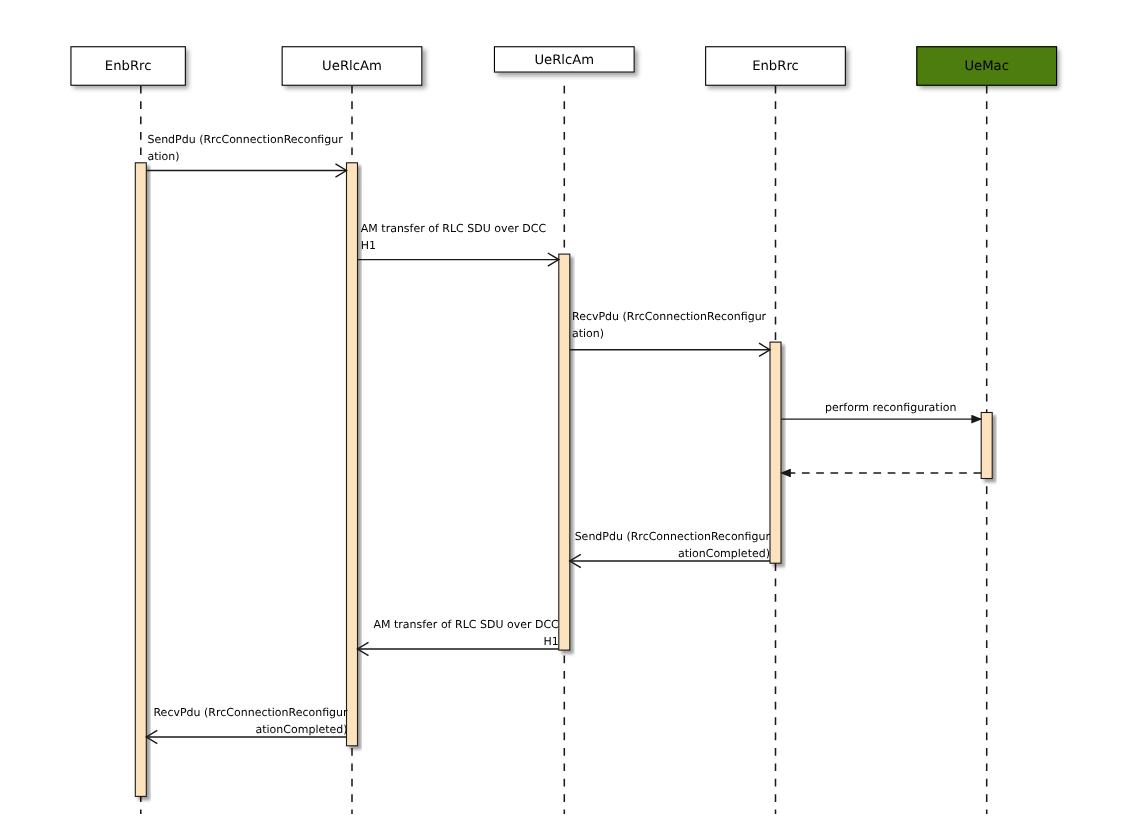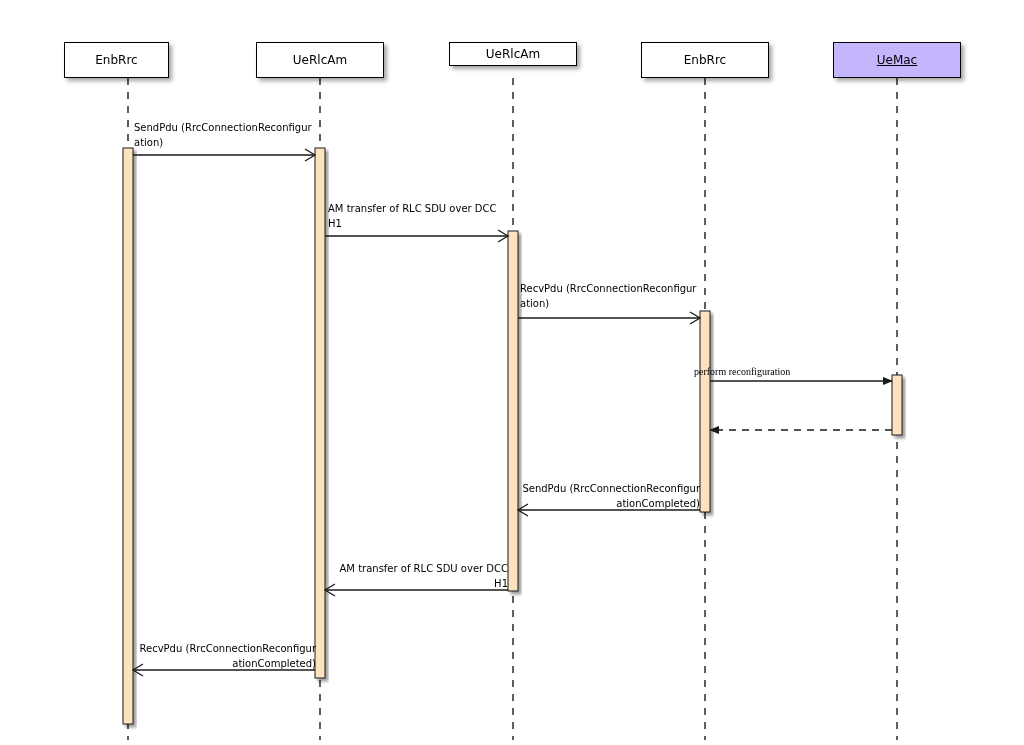--- a/index.html
+++ b/index.html
@@ -105,27 +105,27 @@
       </div>
       <div class="participant-box" style="left: 256px; top: 42px; width: 128px; height: 36px; background: rgb(255, 255, 255); border-color: rgb(0, 0, 0);">
         <span>UeRlcAm</span>
       </div>
       <div class="participant-box" style="left: 449px; top: 42px; width: 128px; height: 24px; background: rgb(255, 255, 255); border-color: rgb(0, 0, 0);">
         <span>UeRlcAm</span>
       </div>
       <div class="participant-box" style="left: 641px; top: 42px; width: 128px; height: 36px; background: rgb(255, 255, 255); border-color: rgb(0, 0, 0);">
         <span>EnbRrc</span>
       </div>
-      <div class="participant-box" style="left: 833px; top: 42px; width: 128px; height: 36px; background: #c4b5fd; border-color: rgb(0, 0, 0); text-decoration: underline;">
+      <div class="participant-box" style="left: 833px; top: 42px; width: 128px; height: 36px; background: #4d7c0f; border-color: rgb(0, 0, 0);">
         <span>UeMac</span>
       </div>
     </div>
   <div id="labels-layer">
       <div class="msg-label align-left" style="left: 134px; top: 120px; width: 186px;"><div>SendPdu (RrcConnectionReconfigur</div><div>ation)</div></div>
       <div class="msg-label align-left" style="left: 328px; top: 201px; width: 180px;"><div>AM transfer of RLC SDU over DCC</div><div>H1</div></div>
       <div class="msg-label align-left" style="left: 520px; top: 281px; width: 182px;"><div>RecvPdu (RrcConnectionReconfigur</div><div>ation)</div></div>
-      <div class="msg-label align-left" style="left: 694px; top: 364px; width: 178px; font-family: Liberation Serif, serif;"><div>perform reconfiguration</div></div>
+      <div class="msg-label align-left" style="left: 750px; top: 364px; width: 178px;"><div>perform reconfiguration</div></div>
       <div class="msg-label align-right" style="left: 518px; top: 481px; width: 182px;"><div>SendPdu (RrcConnectionReconfigur</div><div>ationCompleted)</div></div>
       <div class="msg-label align-right" style="left: 328px; top: 561px; width: 180px;"><div>AM transfer of RLC SDU over DCC</div><div>H1</div></div>
       <div class="msg-label align-right" style="left: 134px; top: 641px; width: 182px;"><div>RecvPdu (RrcConnectionReconfigur</div><div>ationCompleted)</div></div>
     </div>
 
 </div>
 
 </body></html>

